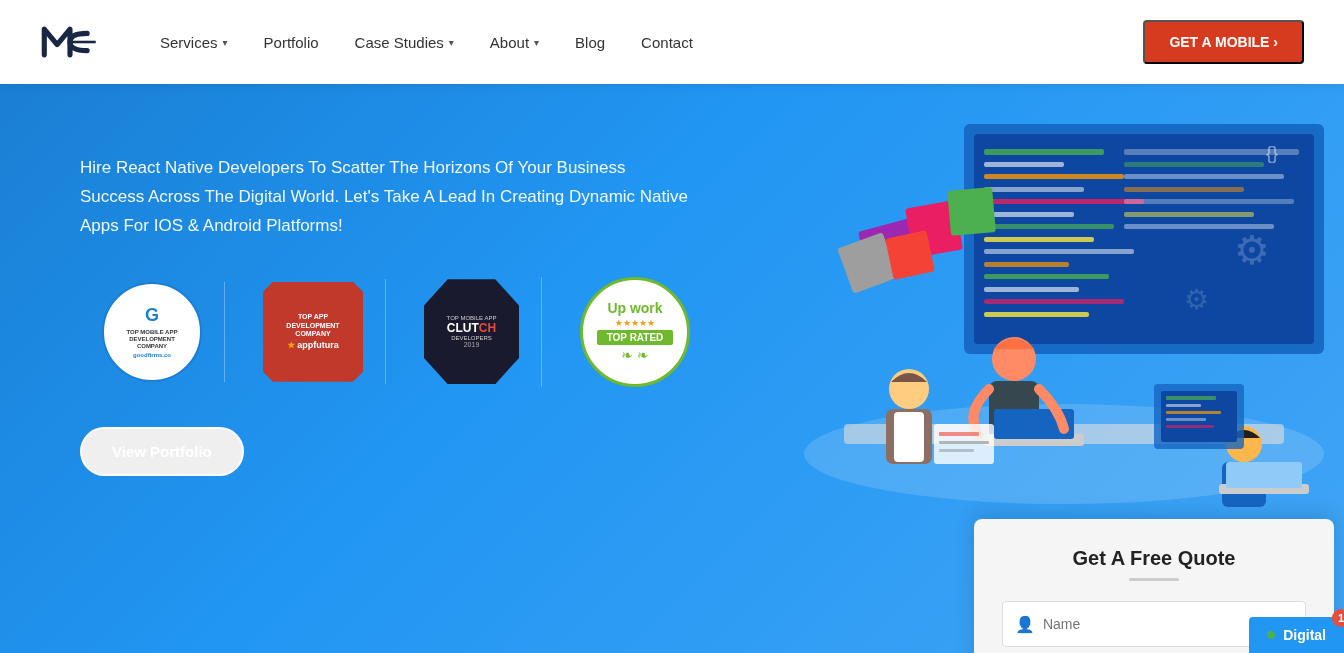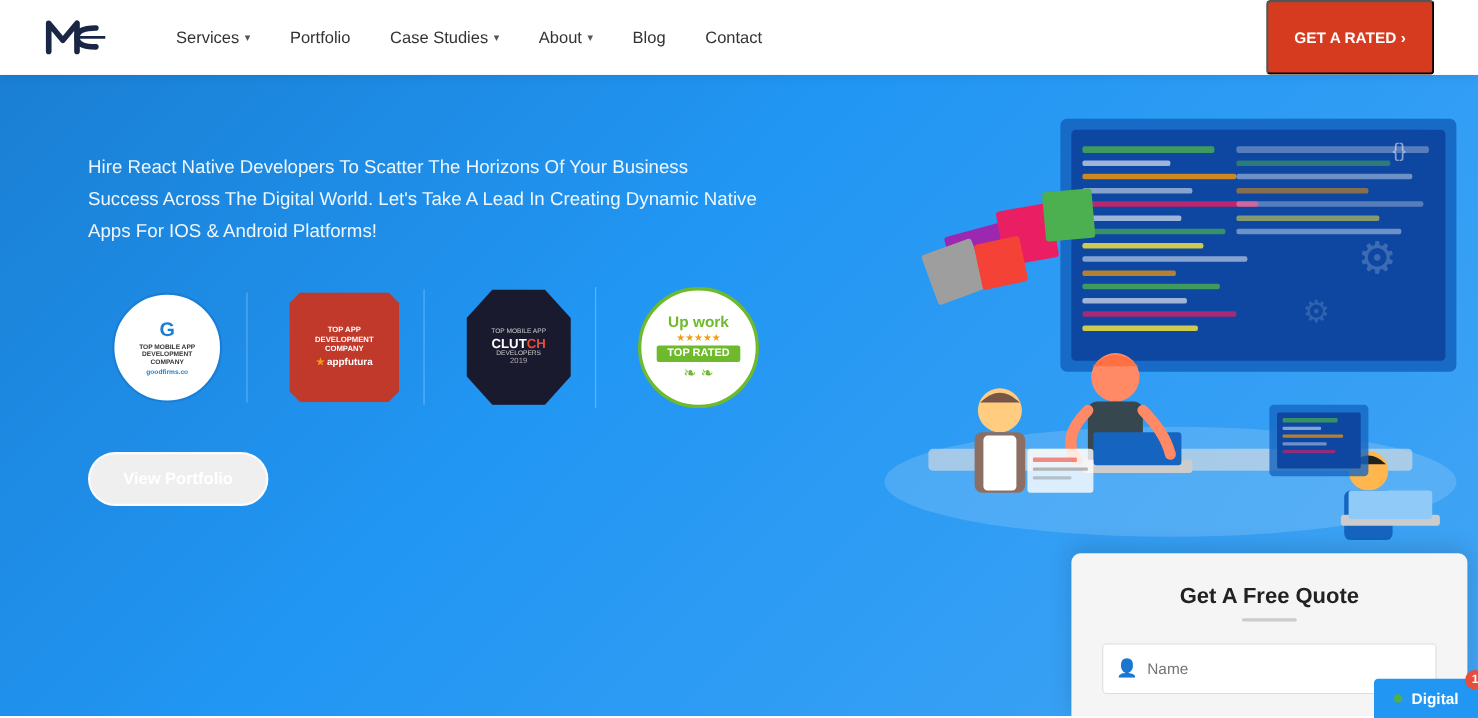--- a/index.html
+++ b/index.html
@@ -1,22 +1,23 @@
 <!DOCTYPE html>
 <html><head>
   <meta charset="utf-8">
   <style>
     * { margin: 0; padding: 0; box-sizing: border-box; }
     body { font-family: 'Segoe UI', Arial, sans-serif; width: 1344px; overflow-x: hidden; }
 
     
     .navbar {
       display: flex;
+      align-items: center;
       padding: 0 40px;
-      height: 68px;
+      height: 84px;
       background: #fff;
       box-shadow: 0 2px 8px rgba(0,0,0,0.08);
       position: relative;
       z-index: 10;
     }
     .logo {
       display: flex;
       align-items: center;
       margin-right: 60px;
     }
@@ -266,21 +267,21 @@
       <span class="nav-arrow">▾</span>
     </div>
     <div class="nav-item">
       <span>Blog</span>
     </div>
     <div class="nav-item">
       <span>Contact</span>
     </div>
   </div>
 
-  <button class="nav-cta">GET A RATED  ›</button>
+  <button class="nav-cta">GET A MOBILE  ›</button>
 </nav>
 
 <section class="hero">
   <div class="hero-left">
     <p class="hero-desc">Hire React Native Developers To Scatter The Horizons Of Your Business Success Across The Digital World. Let's Take A Lead In Creating Dynamic Native Apps For IOS &amp; Android Platforms!</p>
 
     <div class="badges-row">
 
       <div class="badge-item">
         <div class="badge-goodfirms">

